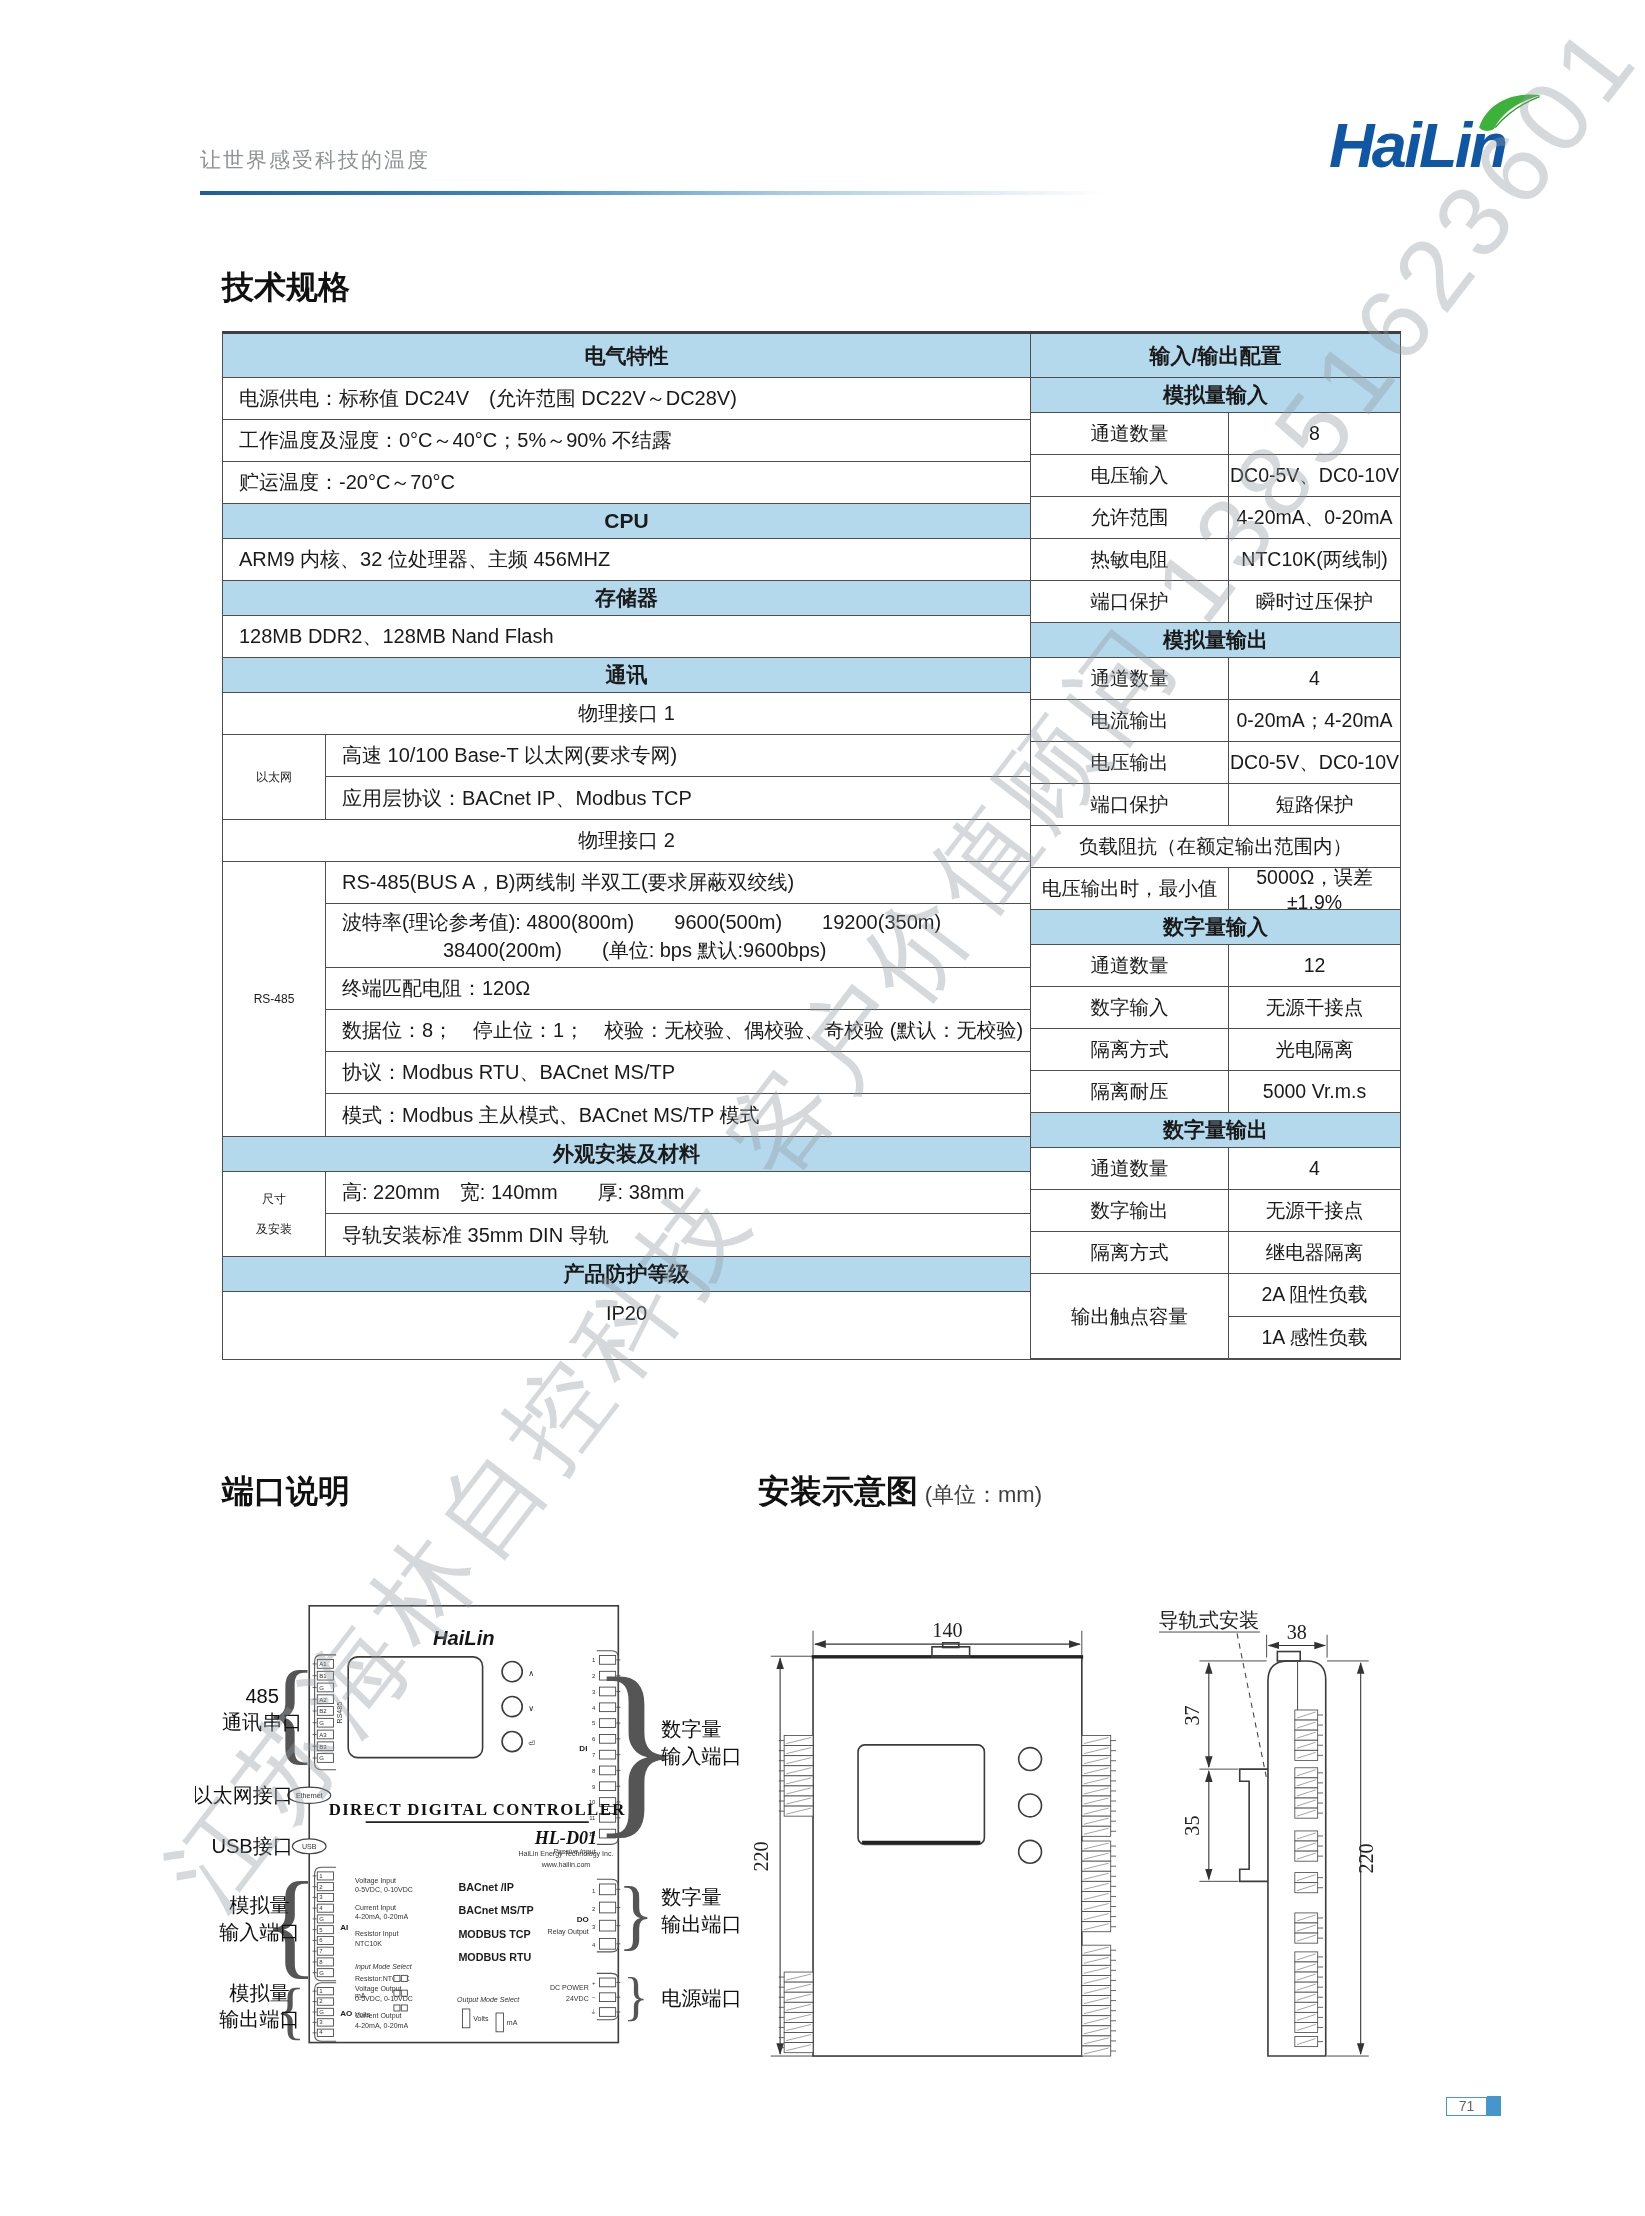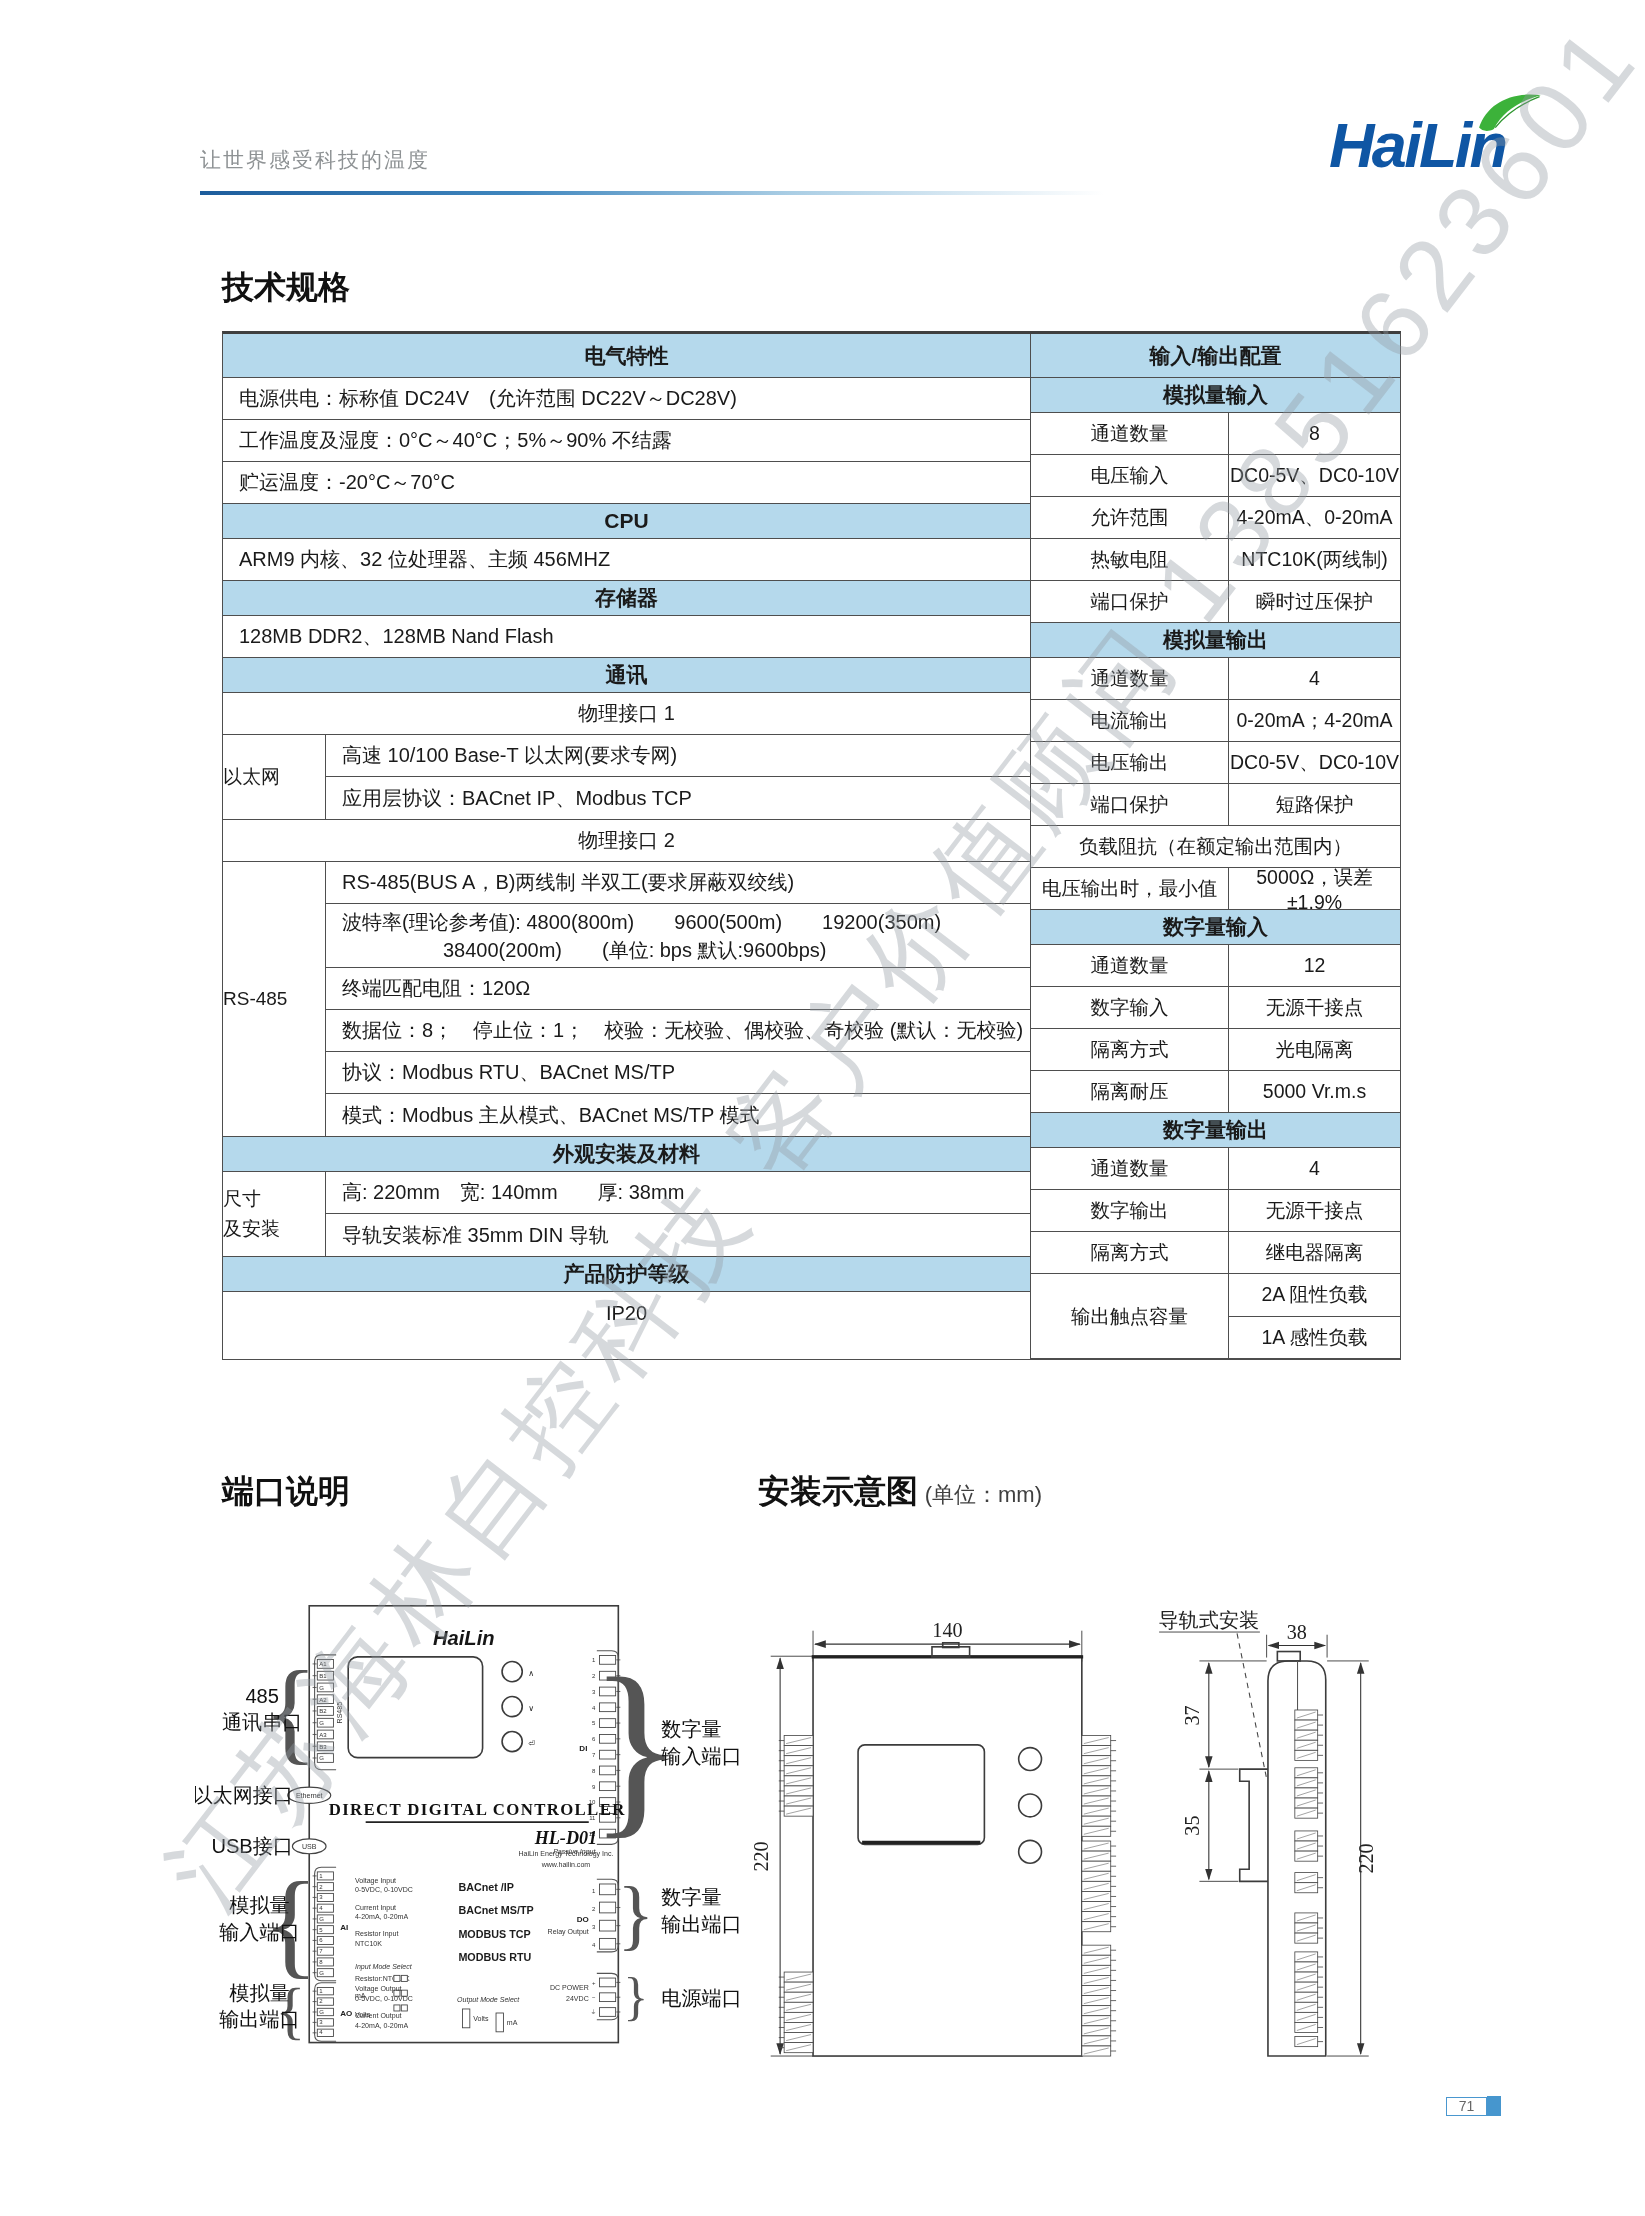--- a/index.html
+++ b/index.html
@@ -29,21 +29,21 @@
   .row{box-sizing:border-box;border-bottom:1.3px solid #4e4e4e;display:flex;align-items:center;
     height:42px;font-size:20px;background:transparent}
   .colR .row{font-size:19.5px}
   .colL > .row:last-child{border-bottom:none}
   .row.header{height:35px;background:#B5D9EC;font-weight:bold;justify-content:center;font-size:21px}
   .row.top{height:44px}
   .row.data{padding-left:16px}
   .row.data.center{padding-left:0;justify-content:center}
   .grp{display:flex;border-bottom:1.3px solid #4e4e4e;box-sizing:border-box}
   .grp-label{width:103px;border-right:1.3px solid #4e4e4e;display:flex;flex-direction:column;
-    justify-content:center;align-items:flex-start;font-size:19px;line-height:30px;box-sizing:border-box}
+    justify-content:center;align-items:center;font-size:12px;line-height:30px;box-sizing:border-box}
   .grp-rows{flex:1;display:flex;flex-direction:column}
   .grp-rows .row:last-child{border-bottom:none}
   .row.tall{height:64px;flex-direction:column;align-items:flex-start;justify-content:center;line-height:28px}
   .row.tall .l2{padding-left:101px}
   .pair .plabel{width:198px;align-self:stretch;display:flex;align-items:center;justify-content:center;
     border-right:1.3px solid #4e4e4e;box-sizing:border-box;text-align:center}
   .pair .pvalue{flex:1;display:flex;align-items:center;justify-content:center;text-align:center}
   .pairg{height:85px}
   .pairg .pvals{flex:1;align-self:stretch;display:flex;flex-direction:column}
   .pairg .pvals div{flex:1;display:flex;align-items:center;justify-content:center}

